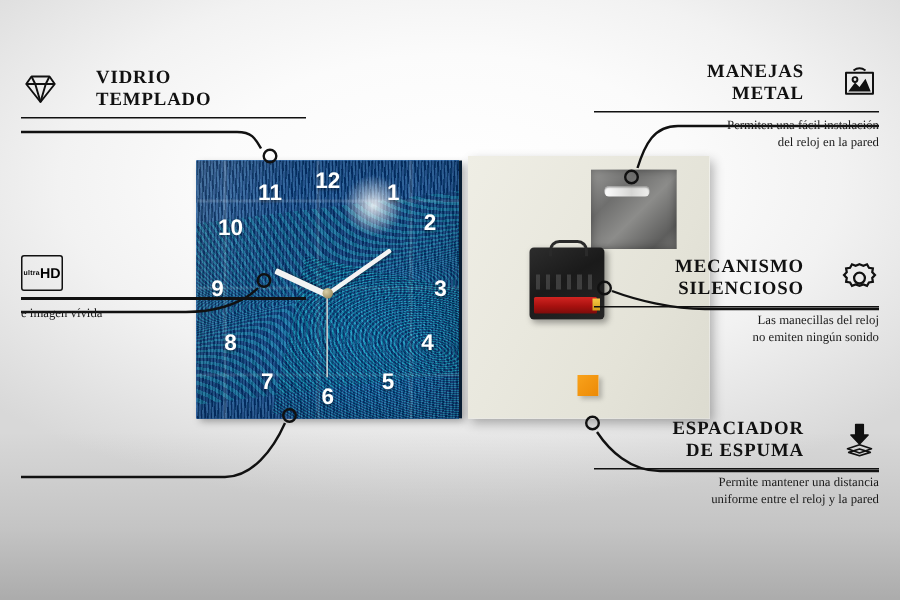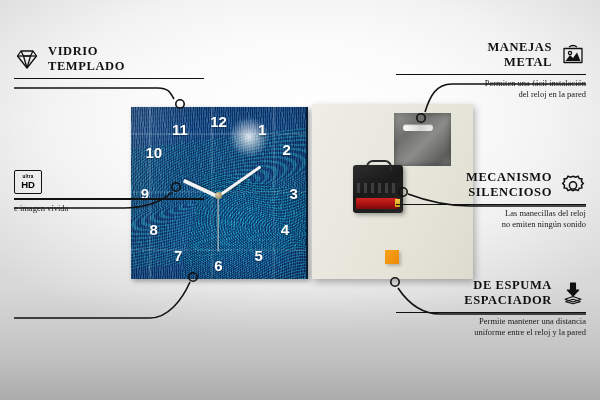--- a/index.html
+++ b/index.html
@@ -85,34 +85,34 @@
   .movement .battery::after{content:"";position:absolute;right:-2px;top:1px;width:5px;height:8px;
     background:linear-gradient(#f6c845,#d19b18);}
   .movement .gearline{position:absolute;left:4px;top:18px;width:40px;height:10px;
     background:repeating-linear-gradient(90deg, rgba(90,90,90,.55) 0 3px, rgba(25,25,25,0) 3px 7px);}
 
   .spacer{position:absolute;left:73px;top:146px;width:14px;height:14px;
     background:linear-gradient(135deg,#f9a21b,#ec8a06);box-shadow:2px 2px 3px rgba(0,0,0,.22);}
 
   
   .feat{position:absolute;z-index:8;width:190px;}
-  .feat .head{display:flex;align-items:center;gap:8px;}
+  .feat .head{display:flex;align-items:center;gap:24px;}
   .feat.left .head{justify-content:flex-start;}
   .feat.right .head{justify-content:flex-end;}
   .feat .title{font-size:12.5px;font-weight:bold;letter-spacing:.6px;color:#111;line-height:1.18;}
   .feat.left .title{text-align:left;}
   .feat.right .title{text-align:right;}
   .feat .rule{height:1.5px;background:#111;margin:4px 0 3px;}
   .feat .desc{font-size:8.5px;color:#1a1a1a;line-height:1.35;}
   .feat.left .desc{text-align:left;}
   .feat.right .desc{text-align:right;}
   .ic{width:26px;height:24px;flex:0 0 26px;display:block;}
 
   .hdbox{width:26px;height:22px;border:1.6px solid #111;border-radius:2px;
-    display:flex;flex-direction:column;align-items:center;justify-content:center;line-height:1;}
+    display:flex;flex-direction:row;align-items:center;justify-content:center;line-height:1;}
   .hdbox .u{font-size:4.6px;font-family:"Liberation Sans",sans-serif;font-weight:bold;letter-spacing:.2px;}
   .hdbox .h{font-size:9.5px;font-family:"Liberation Sans",sans-serif;font-weight:bold;margin-top:.5px;}
 </style>
 </head>
 <body>
 
 <div id="stage">
 
   <div id="product">
 
@@ -244,22 +244,22 @@
     <div class="rule"></div>
     <div class="desc">
       <div>Permiten una fácil instalación</div>
       <div>del reloj en la pared</div>
     </div>
   </div>
 
   <div class="feat right" style="left:396px;top:278px;">
     <div class="head">
       <div class="title">
+        <div>ESPACIADOR</div>
         <div>DE ESPUMA</div>
-        <div>ESPACIADOR</div>
       </div>
       <svg class="ic" viewBox="0 0 26 24">
         <g fill="#111" stroke="#111" stroke-width="1.1" stroke-linejoin="round">
           <path d="M10.5,2 h5 v7 h3.2 L13,15 L7.3,9 h3.2 Z"></path>
           <path d="M13,15.5 L21,18.2 L13,21 L5,18.2 Z" fill="none"></path>
           <path d="M13,18.3 L20.2,20.6 L13,22.8 L5.8,20.6 Z" fill="none"></path>
         </g>
       </svg>
     </div>
     <div class="rule"></div>

